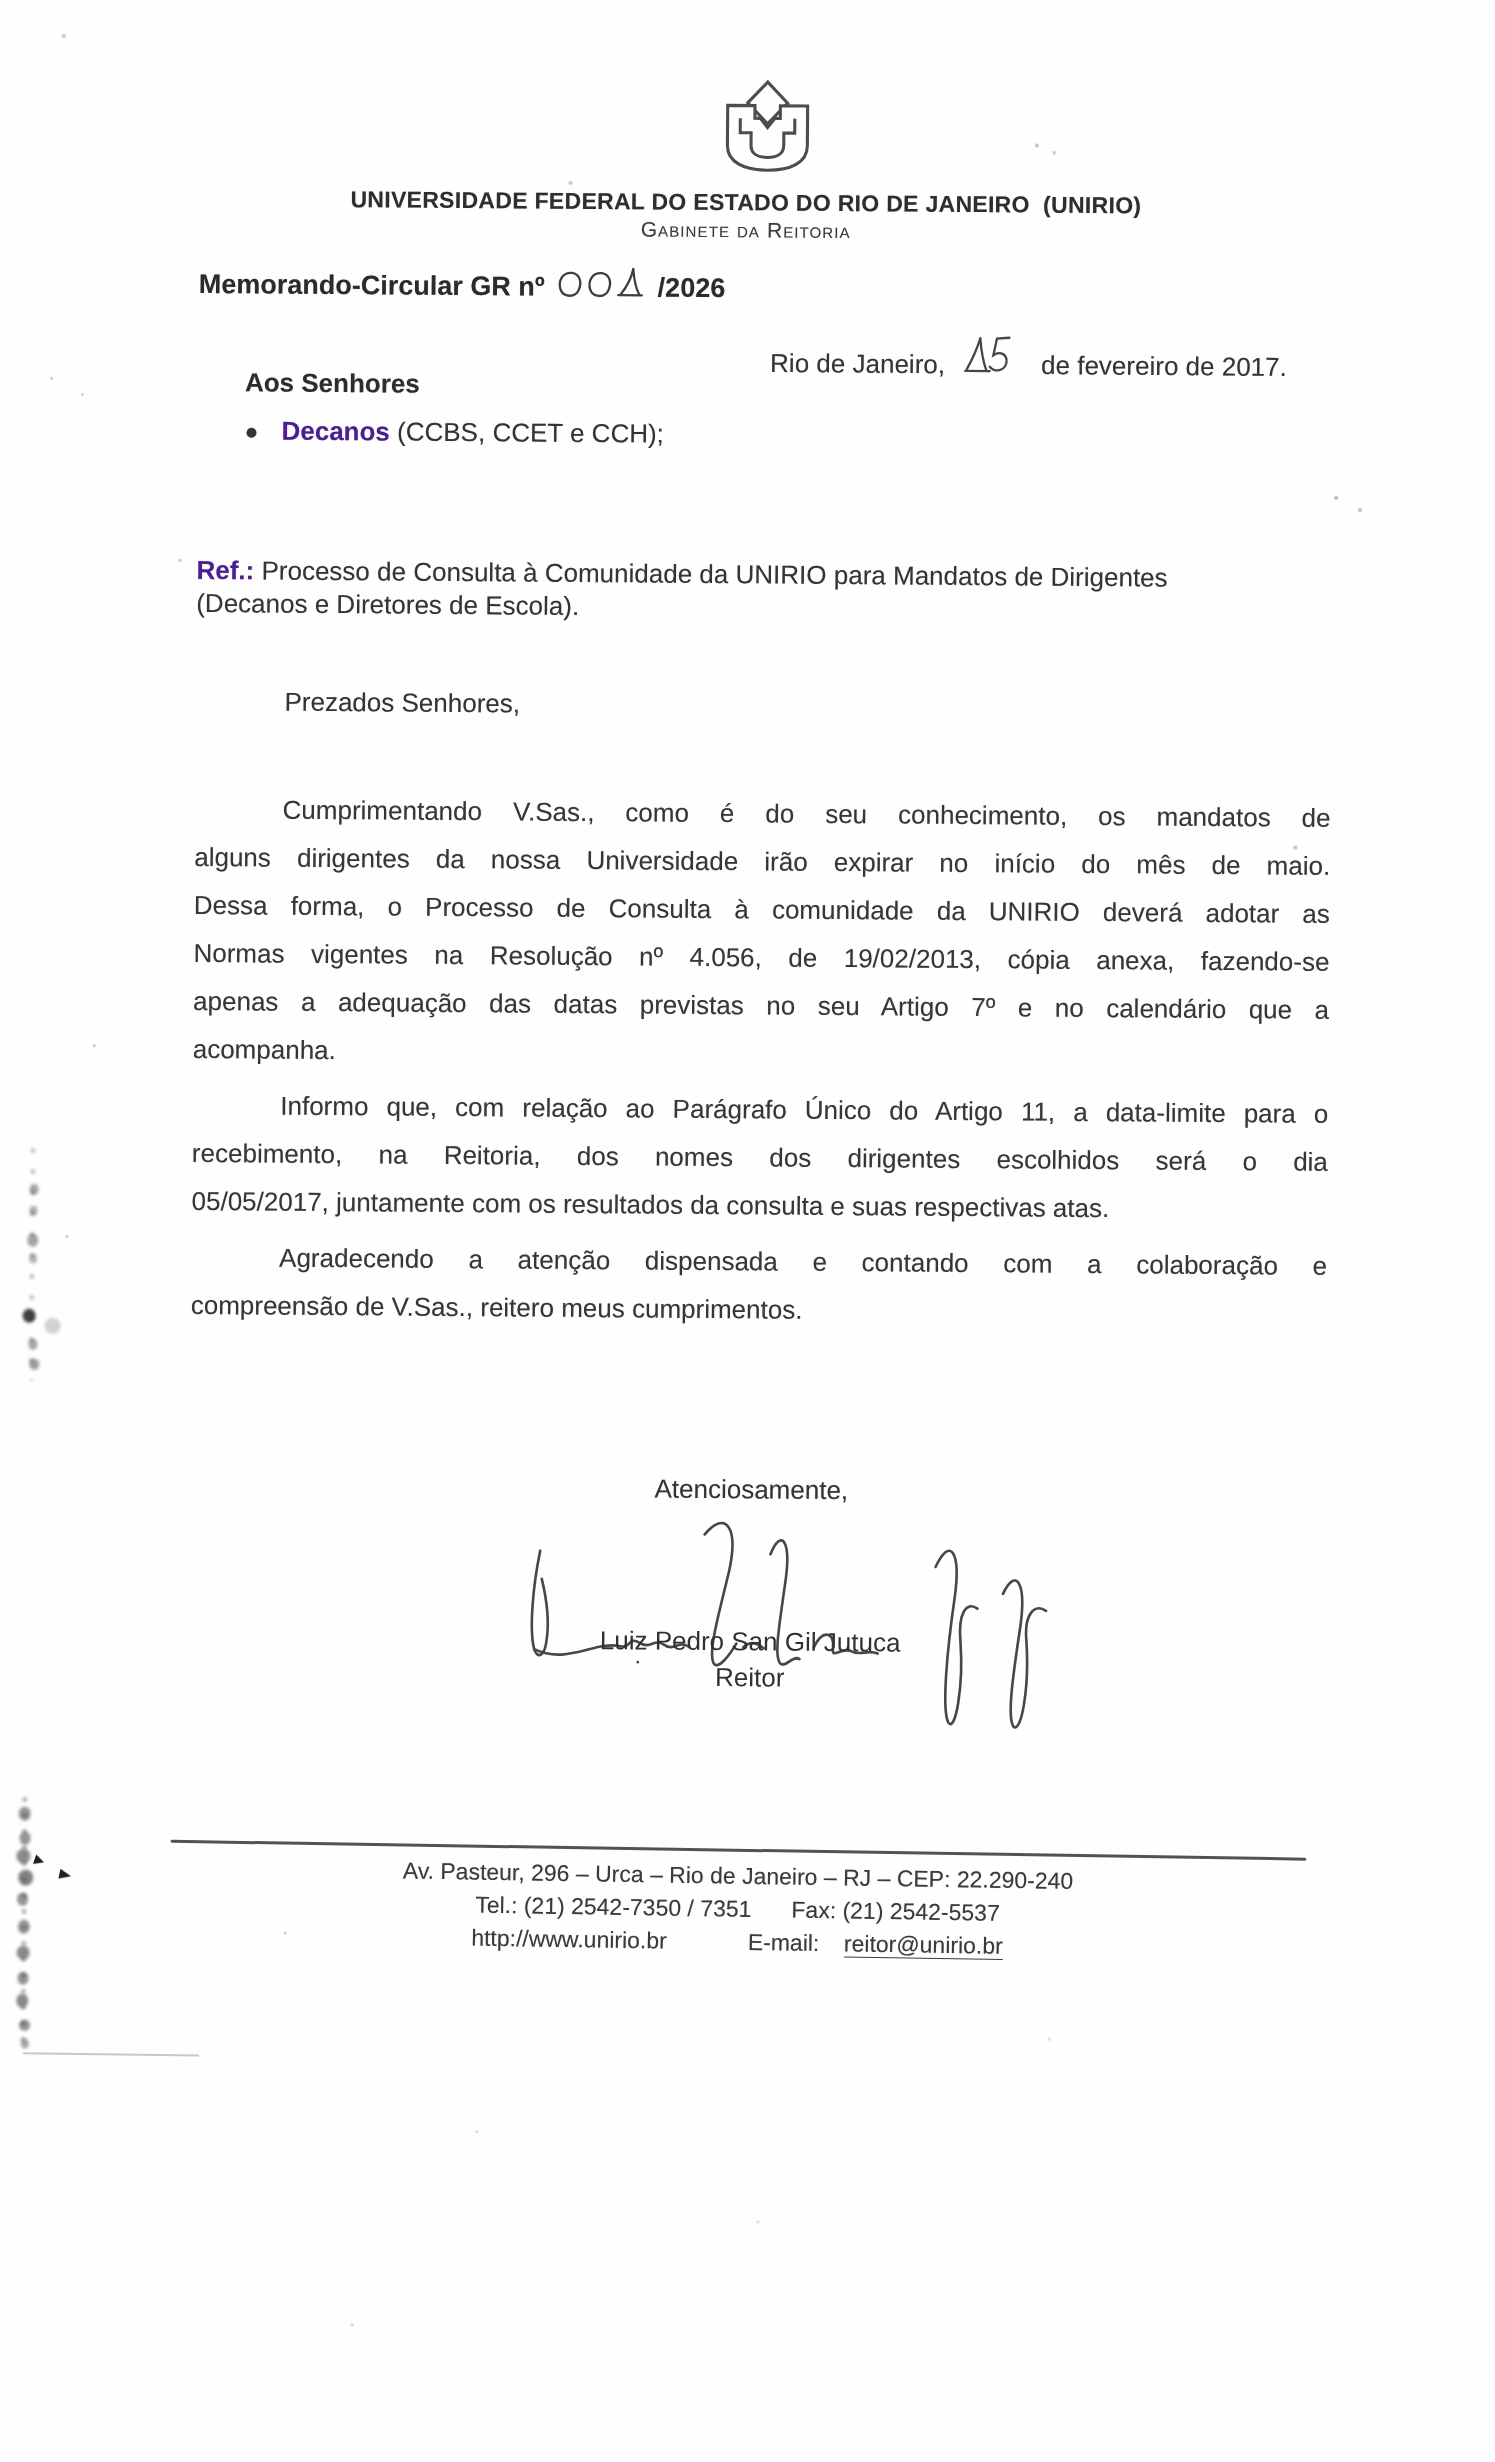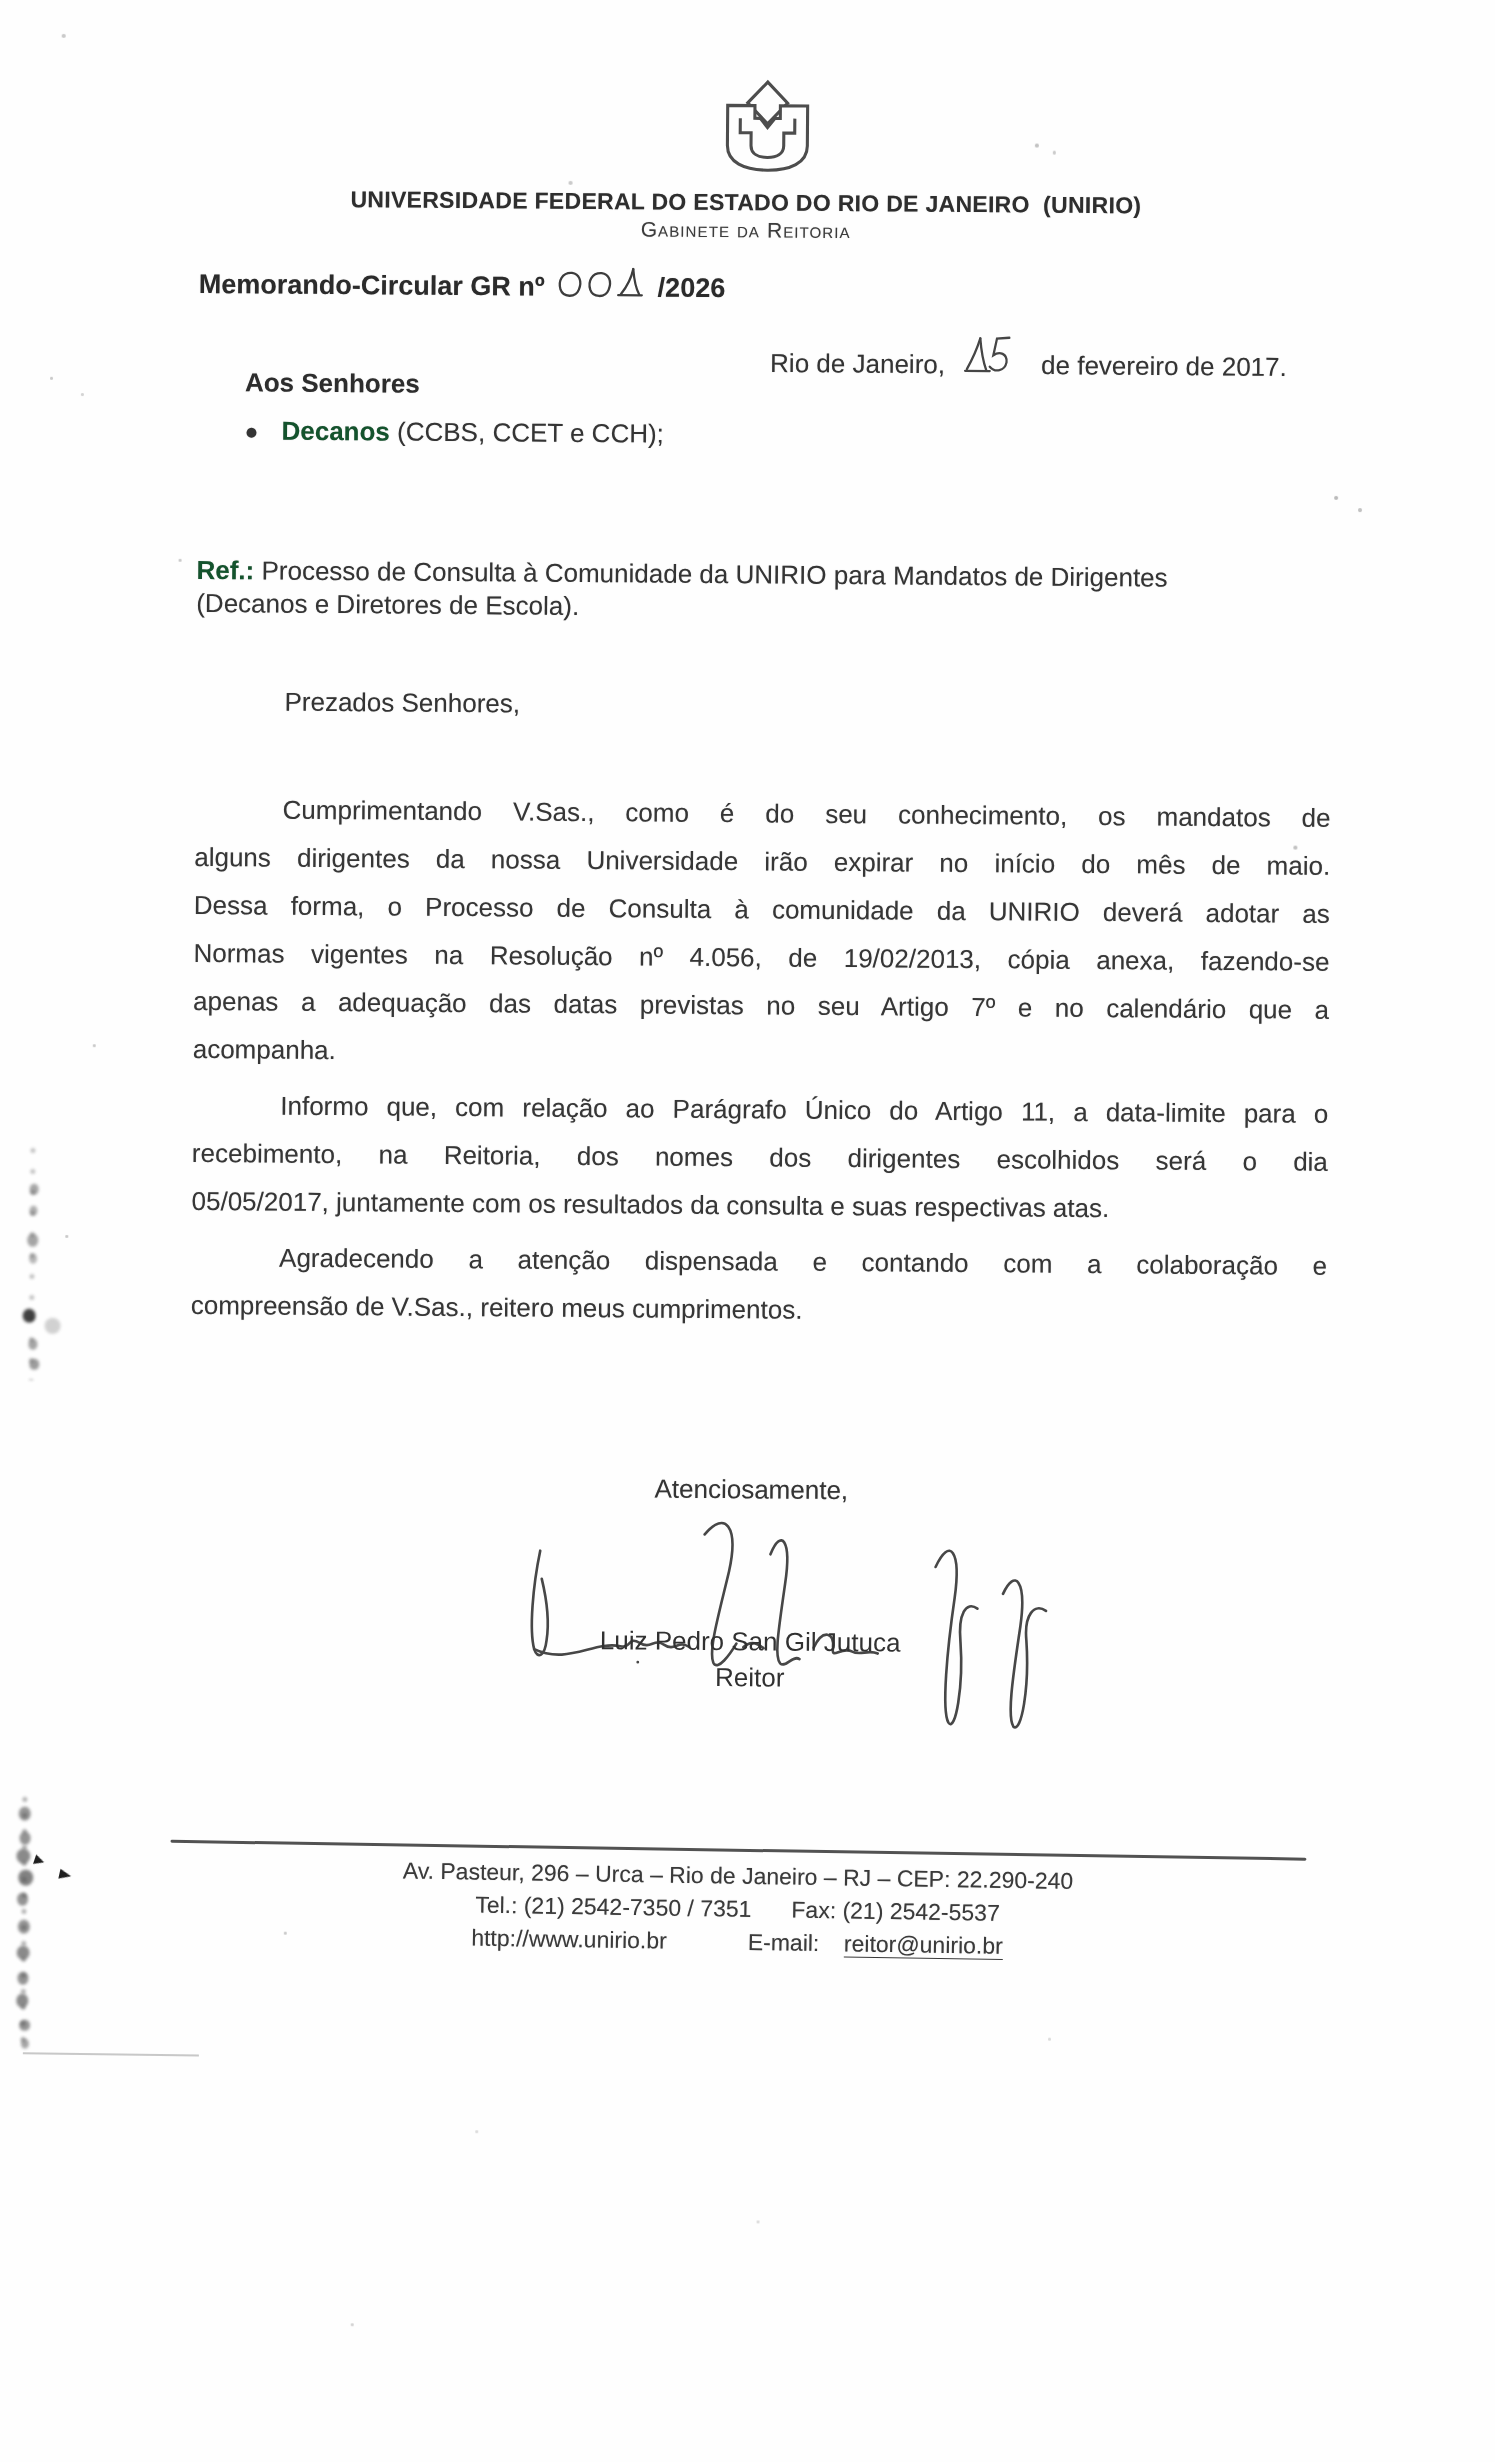--- a/index.html
+++ b/index.html
@@ -18,21 +18,21 @@
   .gabinete{left:0;top:214px;width:1495px;text-align:center;
     font-variant:small-caps;font-size:21px;font-weight:500;letter-spacing:1.1px;color:#3c3c3c;}
   .memo-line{left:201px;top:261px;font-size:27px;font-weight:bold;color:#2b2b2b;white-space:nowrap;}
   .hand{display:inline-block;vertical-align:-7px;}
   .sr{position:absolute;width:0.9px;height:0.9px;overflow:hidden;opacity:0;}
 
   .date-line{left:773px;top:327px;font-size:26px;white-space:nowrap;}
   .aos{left:248px;top:367px;font-size:26px;font-weight:bold;color:#2d2d2d;}
   .bullet-line{left:248px;top:415px;font-size:26px;}
   .bullet-dot{display:inline-block;margin-right:23px;font-size:23px;}
-  .b{font-weight:bold;color:#14532d;}
+  .b{font-weight:bold;color:#4c1d95;}
 
   .ref-block{left:201px;top:554px;width:1152px;font-size:26px;line-height:33px;}
   .prezados{left:290px;top:686px;font-size:26px;}
 
   
   .body-block{left:201px;top:785px;width:1136px;font-size:26px;color:#363636;}
   .bline{height:48px;line-height:48px;}
   .bline.j{text-align:justify;text-align-last:justify;}
   .bline.ind{padding-left:88px;}
   .bline.pgap{margin-top:8px;}

